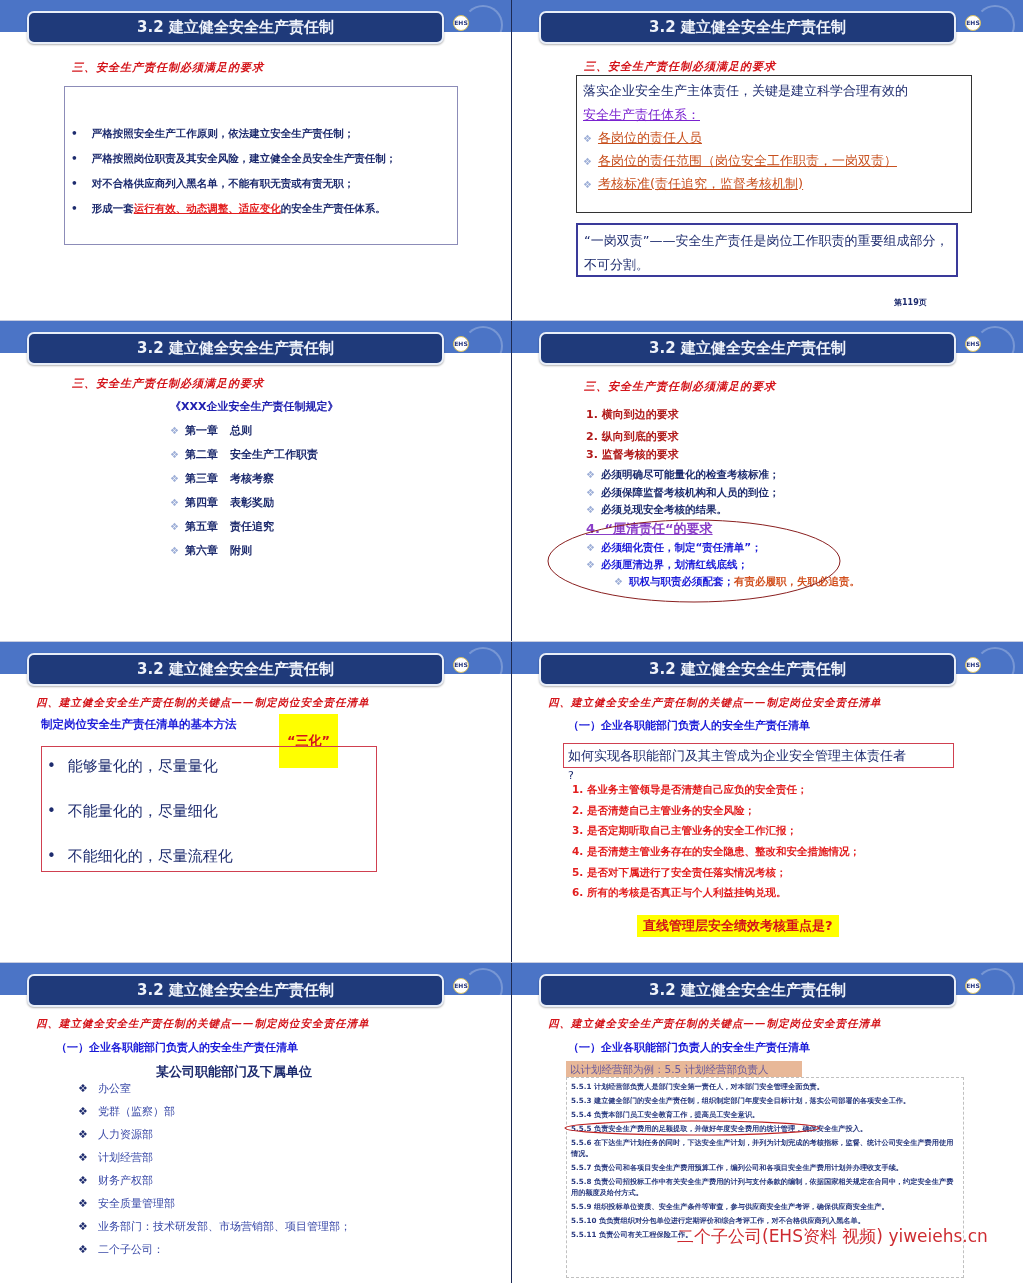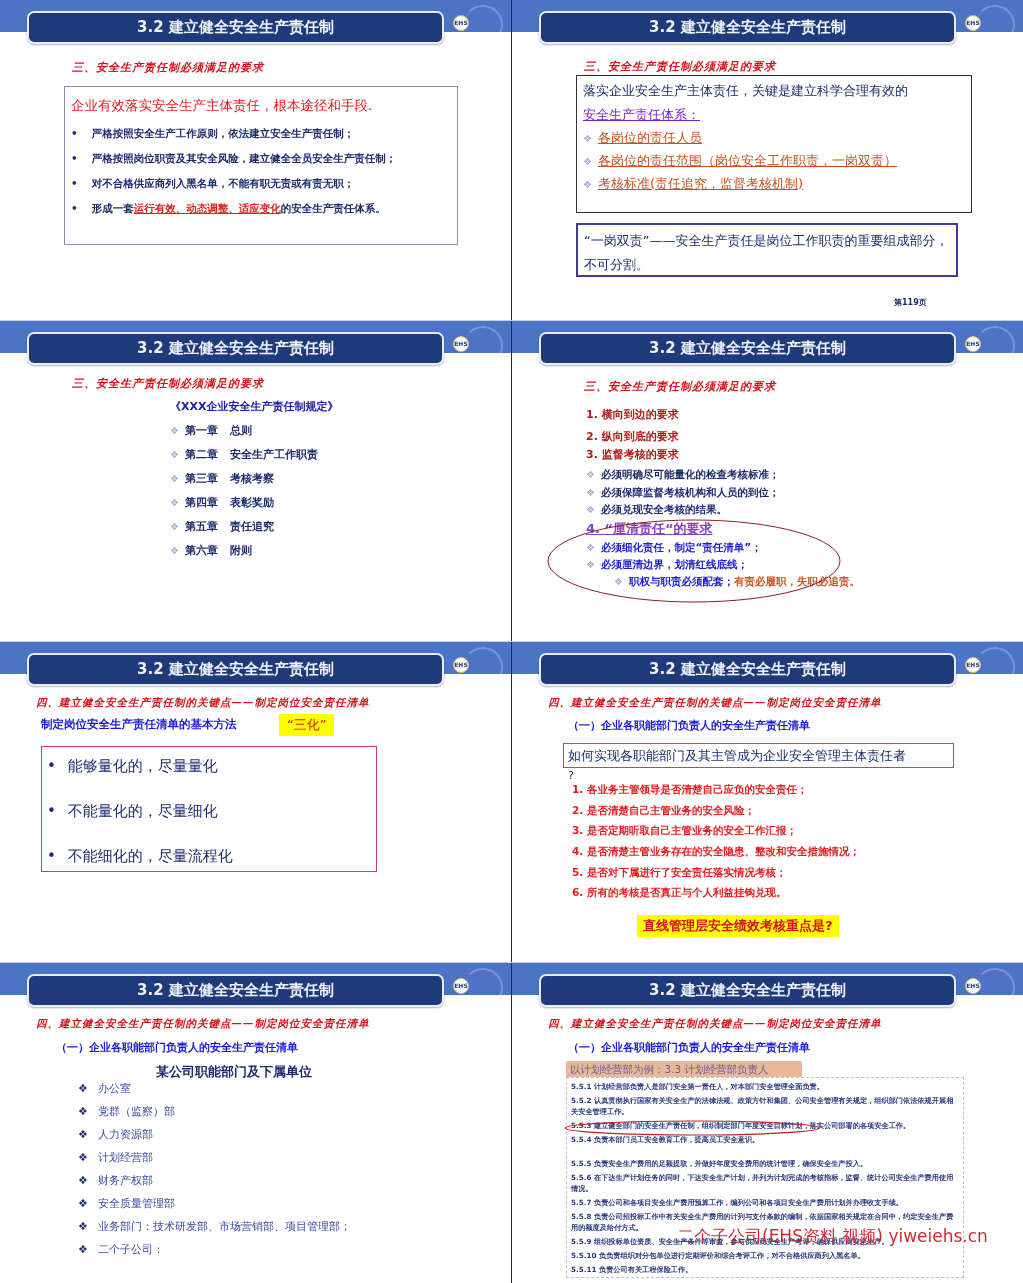--- a/index.html
+++ b/index.html
@@ -37,21 +37,20 @@
 
 <div class="grid">
 
   <div class="slide l" style="top:0;">
     <div class="topband"></div>
     <div class="titlebar">3.2  建立健全安全生产责任制</div>
     <div class="logo-arc"></div>
     <div class="logo">EHS</div>
     <div class="sec" style="left:72px; top:60px;">三、安全生产责任制必须满足的要求</div>
     <div class="box" style="left:64px; top:86px; width:394px; height:159px; border:1.5px solid #8c8cb8;">
-      <div class="abs red" style="left:6px; top:10px; font-size:13.5px; font-family:'DejaVu Serif', serif;">企业有效落实安全生产主体责任，根本途径和手段.</div>
       <div class="abs b-navy" style="left:6px; top:40px; font-size:10.5px;">
         <span style="margin-right:14px;">•</span><span>严格按照安全生产工作原则，依法建立安全生产责任制；</span>
       </div>
       <div class="abs b-navy" style="left:6px; top:65px; font-size:10.5px;">
         <span style="margin-right:14px;">•</span><span>严格按照岗位职责及其安全风险，建立健全全员安全生产责任制；</span>
       </div>
       <div class="abs b-navy" style="left:6px; top:90px; font-size:10.5px;">
         <span style="margin-right:14px;">•</span><span>对不合格供应商列入黑名单，不能有职无责或有责无职；</span>
       </div>
       <div class="abs b-navy" style="left:6px; top:115px; font-size:10.5px;">
@@ -143,21 +142,21 @@
     </svg>
   </div>
 
   <div class="slide l" style="top:642px;">
     <div class="topband"></div>
     <div class="titlebar">3.2  建立健全安全生产责任制</div>
     <div class="logo-arc"></div>
     <div class="logo">EHS</div>
     <div class="sec" style="left:36px; top:54px; font-size:10.5px;">四、建立健全安全生产责任制的关键点——制定岗位安全责任清单</div>
     <div class="abs b-blue" style="left:41px; top:75px; font-size:11.5px;">制定岗位安全生产责任清单的基本方法</div>
-    <div class="abs" style="left:279px; top:72px; height:22px; padding:0 8px; background:#ffff00; color:#d4141a; font-weight:normal; font-size:13px; line-height:22px;">“三化”</div>
+    <div class="abs" style="left:279px; top:72px; height:22px; padding:16px 8px; background:#ffff00; color:#d4141a; font-weight:bold; font-size:13px; line-height:22px;">“三化”</div>
     <div class="box" style="left:41px; top:104px; width:336px; height:126px; border:1.5px solid #d04050;">
       <div class="abs" style="left:5px; top:10px; font-size:15px; color:#1d2b6e;">
         <span style="margin-right:12px;">•</span><span>能够量化的，尽量量化</span>
       </div>
       <div class="abs" style="left:5px; top:55px; font-size:15px; color:#1d2b6e;">
         <span style="margin-right:12px;">•</span><span>不能量化的，尽量细化</span>
       </div>
       <div class="abs" style="left:5px; top:100px; font-size:15px; color:#1d2b6e;">
         <span style="margin-right:12px;">•</span><span>不能细化的，尽量流程化</span>
       </div>
@@ -216,26 +215,25 @@
     </div>
   </div>
 
   <div class="slide r" style="top:963px;">
     <div class="topband"></div>
     <div class="titlebar">3.2  建立健全安全生产责任制</div>
     <div class="logo-arc"></div>
     <div class="logo">EHS</div>
     <div class="sec" style="left:36px; top:54px; font-size:10.5px;">四、建立健全安全生产责任制的关键点——制定岗位安全责任清单</div>
     <div class="abs b-blue" style="left:56px; top:77px; font-size:11px;">（一）企业各职能部门负责人的安全生产责任清单</div>
-    <div class="abs" style="left:54px; top:98px; width:232px; height:16px; background:#e8b898; color:#6a5a9a; font-size:10.5px; line-height:16px; padding-left:4px;">以计划经营部为例：3.3 计划经营部负责人</div>
+    <div class="abs" style="left:54px; top:98px; width:232px; height:16px; background:#e8b898; color:#6a5a9a; font-size:10.5px; line-height:16px; padding-left:4px;">以计划经营部为例：5.5 计划经营部负责人</div>
     <div class="box" style="left:54px; top:114px; width:398px; height:201px; border:1px dashed #c0c0c0; padding:3px 4px; font-size:7.2px; font-weight:bold; color:#2a3a80; line-height:11px;">
       <div style="margin-bottom:3px;">5.5.1 计划经营部负责人是部门安全第一责任人，对本部门安全管理全面负责。</div>
-      <div style="margin-bottom:3px;">5.5.2 认真贯彻执行国家有关安全生产的法律法规、政策方针和集团、公司安全管理有关规定，组织部门依法依规开展相关安全管理工作。</div>
       <div style="margin-bottom:3px;">5.5.3 建立健全部门的安全生产责任制，组织制定部门年度安全目标计划，落实公司部署的各项安全工作。</div>
-      <div style="margin-bottom:13px;">5.5.4 负责本部门员工安全教育工作，提高员工安全意识。</div>
+      <div style="margin-bottom:3px;">5.5.4 负责本部门员工安全教育工作，提高员工安全意识。</div>
       <div style="margin-bottom:3px;">5.5.5 负责安全生产费用的足额提取，并做好年度安全费用的统计管理，确保安全生产投入。</div>
       <div style="margin-bottom:3px;">5.5.6 在下达生产计划任务的同时，下达安全生产计划，并列为计划完成的考核指标，监督、统计公司安全生产费用使用情况。</div>
       <div style="margin-bottom:3px;">5.5.7 负责公司和各项目安全生产费用预算工作，编列公司和各项目安全生产费用计划并办理收支手续。</div>
       <div style="margin-bottom:3px;">5.5.8 负责公司招投标工作中有关安全生产费用的计列与支付条款的编制，依据国家相关规定在合同中，约定安全生产费用的额度及给付方式。</div>
       <div style="margin-bottom:3px;">5.5.9 组织投标单位资质、安全生产条件等审查，参与供应商安全生产考评，确保供应商安全生产。</div>
       <div style="margin-bottom:3px;">5.5.10 负负责组织对分包单位进行定期评价和综合考评工作，对不合格供应商列入黑名单。</div>
       <div style="margin-bottom:3px;">5.5.11 负责公司有关工程保险工作。</div>
     </div>
     <svg class="abs" style="left:50px; top:155px;" width="260" height="20">
       <ellipse cx="130" cy="10" rx="127" ry="7" fill="none" stroke="#c02020" stroke-width="1.2"></ellipse>

